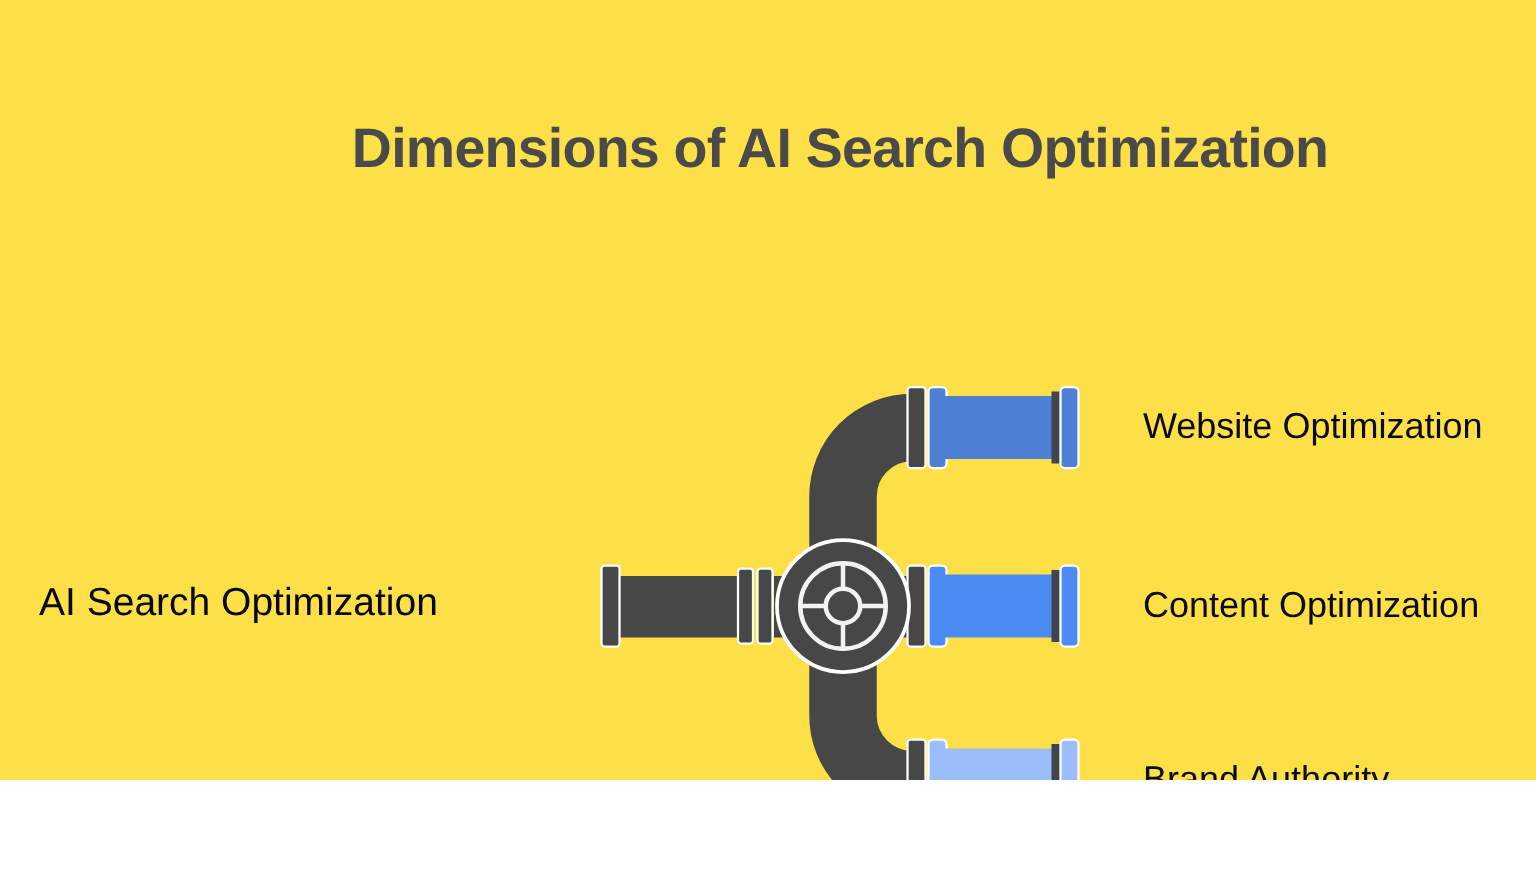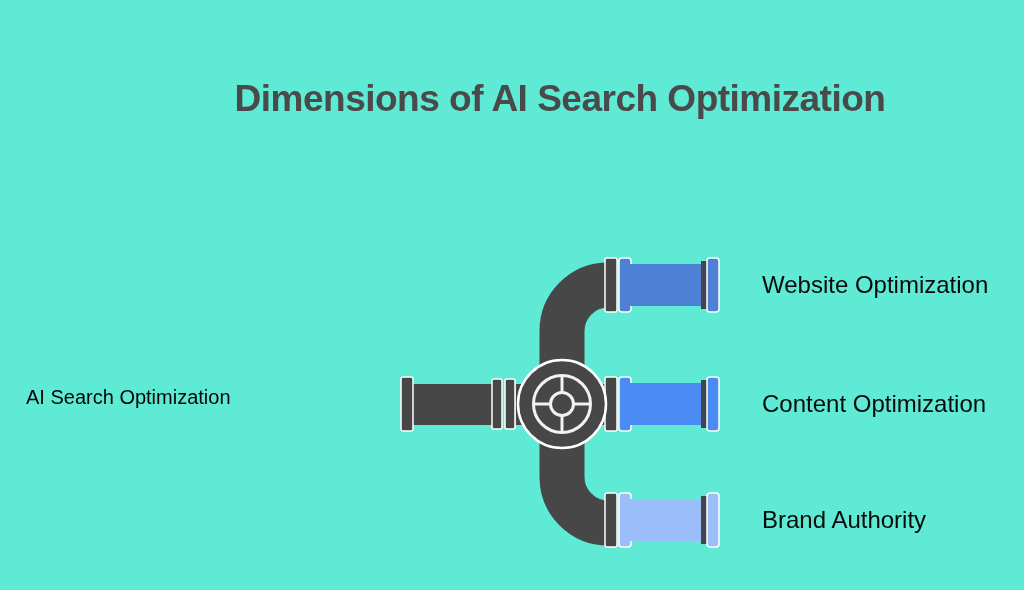--- a/index.html
+++ b/index.html
@@ -1,40 +1,40 @@
 <!DOCTYPE html>
 <html><head>
 <meta charset="utf-8">
 <style>
   html, body { margin: 0; padding: 0; }
   body { font-family: "Liberation Sans", sans-serif; background: #ffffff; }
   .canvas {
     position: relative;
     width: 1024px;
-    height: 590px;
-    background: #5eead4;
+    height: 520px;
+    background: #fde047;
     overflow: hidden;
   }
   .title {
     position: absolute;
     top: 78px;
     left: 96px;
     width: 928px;
     margin: 0;
     text-align: center;
     font-size: 37px;
     font-weight: 700;
     letter-spacing: -0.5px;
     color: #4a4a4a;
   }
   .source-label {
     position: absolute;
     top: 386px;
     left: 26px;
-    font-size: 20px;
+    font-size: 26px;
     font-weight: 400;
     color: #060606;
     white-space: nowrap;
   }
   .branch-label {
     position: absolute;
     left: 762px;
     font-size: 24px;
     font-weight: 400;
     color: #0a0a0a;

